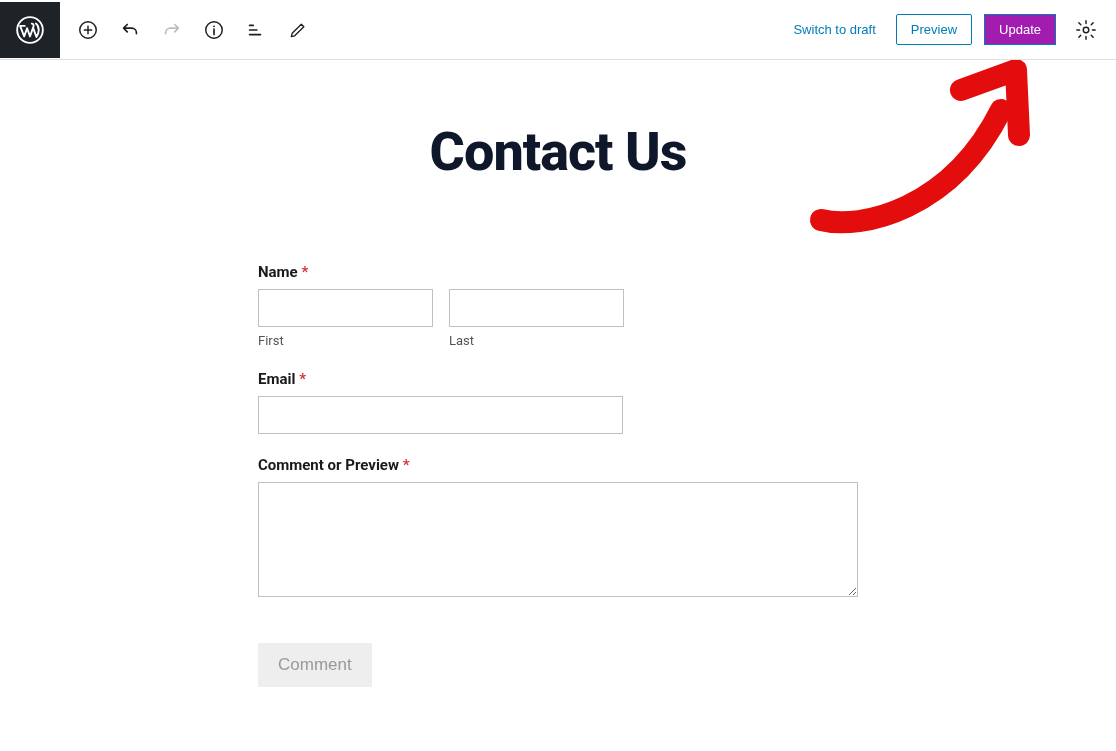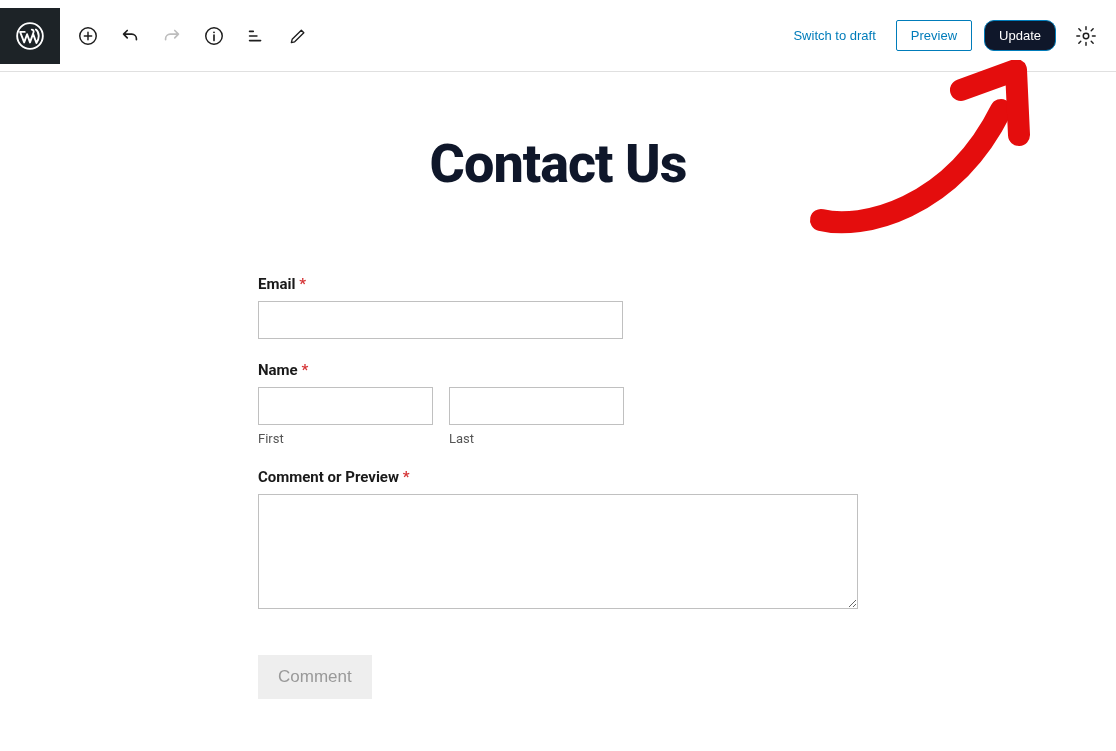--- a/index.html
+++ b/index.html
@@ -7,21 +7,21 @@
     font-family: -apple-system, BlinkMacSystemFont, "Segoe UI", Roboto, Helvetica, Arial, sans-serif;
     background: #fff;
     width: 1116px;
     height: 751px;
     overflow: hidden;
     position: relative;
   }
   .topbar {
     display: flex;
     align-items: center;
-    height: 72px;
+    height: 60px;
     border-bottom: 1px solid #e0e0e0;
     background: #fff;
   }
   .wp-logo {
     width: 60px;
     height: 56px;
     background: #1d2327;
     display: flex;
     align-items: center;
     justify-content: center;
@@ -65,26 +65,26 @@
   .preview-btn {
     background: #fff;
     border: 1px solid #007cba;
     color: #007cba;
     font-size: 13px;
     padding: 7px 14px;
     border-radius: 2px;
     cursor: pointer;
   }
   .update-btn {
-    background: #0f172a;
+    background: #a21caf;
     border: 1px solid #007cba;
     color: #fff;
     font-size: 13px;
     padding: 7px 14px;
-    border-radius: 10px;
+    border-radius: 0;
     cursor: pointer;
   }
   .settings-btn {
     width: 36px;
     height: 36px;
     display: flex;
     align-items: center;
     justify-content: center;
     border: none;
     background: transparent;
@@ -237,48 +237,48 @@
           <path d="M12 2v3M12 19v3M4.2 4.2l2.1 2.1M17.7 17.7l2.1 2.1M2 12h3M19 12h3M4.2 19.8l2.1-2.1M17.7 6.3l2.1-2.1" stroke="#1e1e1e" stroke-width="1.6" stroke-linecap="round"></path>
         </svg>
     </button>
   </div>
 </div>
 
 <div class="editor-canvas">
   <h1 class="page-title">Contact Us</h1>
 
   <div class="form-block">
-
-    <div class="field-group">
-      <label class="field-label">
-        <span>Email</span>
-        <span class="req">*</span>
-      </label>
-      <input type="text" class="text-input email-input" style="">
-    </div>
 
     <div class="field-group">
       <label class="field-label">
         <span>Name</span>
         <span class="req">*</span>
       </label>
       <div class="name-row">
         <div class="name-col">
           <input type="text" class="text-input" style="">
           <div class="sublabel">First</div>
         </div>
         <div class="name-col">
           <input type="text" class="text-input" style="">
           <div class="sublabel">Last</div>
         </div>
       </div>
     </div>
 
     <div class="field-group">
       <label class="field-label">
+        <span>Email</span>
+        <span class="req">*</span>
+      </label>
+      <input type="text" class="text-input email-input" style="">
+    </div>
+
+    <div class="field-group">
+      <label class="field-label">
         <span>Comment or Preview</span>
         <span class="req">*</span>
       </label>
       <textarea class="textarea-input" style=""></textarea>
     </div>
 
     <button class="submit-btn">Comment</button>
   </div>
 
   <button class="add-block-below">

